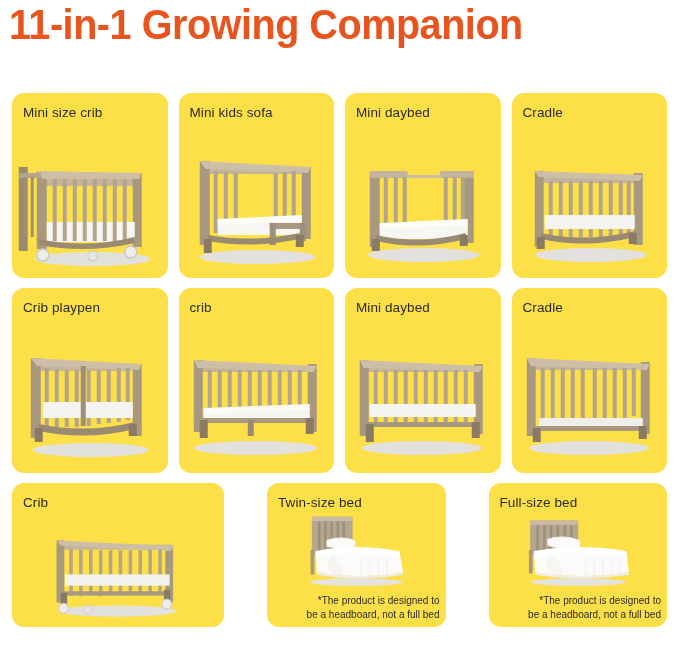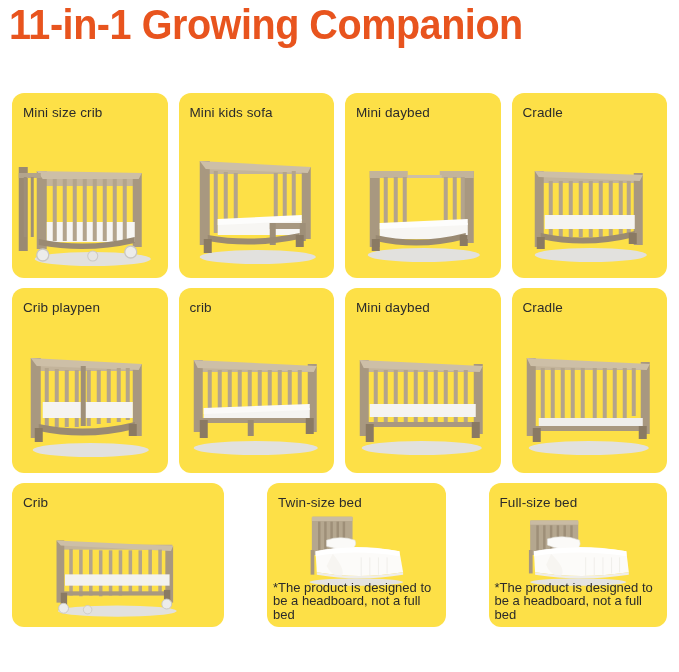--- a/index.html
+++ b/index.html
@@ -33,21 +33,21 @@
     position:absolute;left:11px;top:12px;
     font-size:13.5px;color:#2b2b2b;
     letter-spacing:0.1px;white-space:nowrap;
   }
   .card-figure{position:absolute;left:0;right:0;}
   .row-1 .card-figure,.row-2 .card-figure{top:34px;bottom:6px;}
   .row-3 .crib-card .card-figure{top:32px;bottom:6px;}
   .row-3 .bed-card .card-figure{top:30px;bottom:40px;}
   .card-note{
     position:absolute;left:6px;right:6px;bottom:6px;
-    text-align:left;font-size:13px;color:#2b2b2b;
+    text-align:right;font-size:10px;color:#2b2b2b;
     line-height:13.5px;
   }
   .fig-svg{width:100%;height:100%;display:block;}
 </style>
 </head>
 <body>
 
 <div id="page-title">11-in-1 Growing Companion</div>
 
 <div id="grid">

